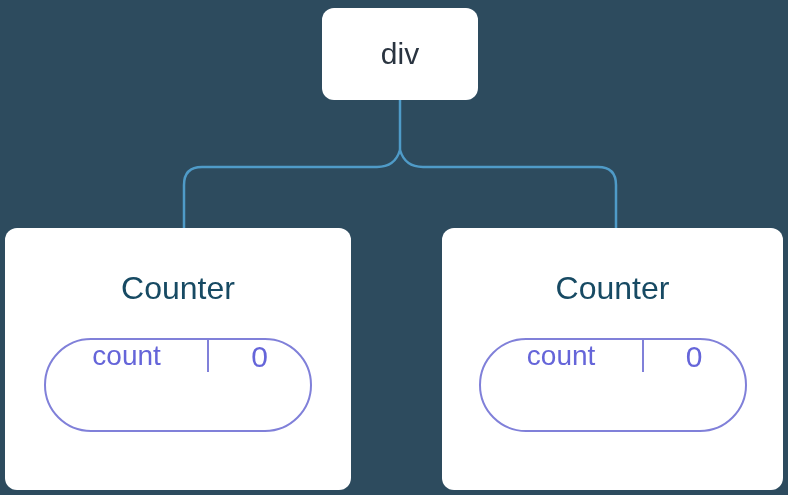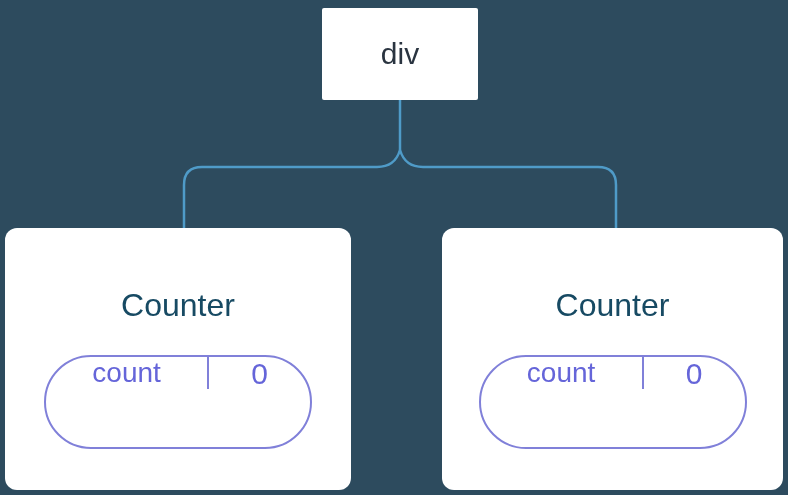--- a/index.html
+++ b/index.html
@@ -30,38 +30,38 @@
     stroke: var(--connector, #4f9bc8);
     stroke-width: 2.5;
   }
   .root-node {
     position: absolute;
     left: 322px;
     top: 8px;
     width: 156px;
     height: 92px;
     background: var(--card-bg, #ffffff);
-    border-radius: 2px;
+    border-radius: 12px;
     display: flex;
     align-items: center;
     justify-content: center;
     font-size: 30px;
     color: var(--root-text, #2a3440);
   }
   .card {
     position: absolute;
     top: 228px;
     width: 346px;
     height: 262px;
     background: var(--card-bg, #ffffff);
     border-radius: 12px;
     display: flex;
     flex-direction: column;
     align-items: center;
-    padding-top: 57px;
+    padding-top: 40px;
     box-sizing: border-box;
   }
   .card-left { left: 5px; }
   .card-right { left: 442px; width: 341px; }
   .card-title {
     font-size: 32px;
     font-weight: 500;
     color: var(--counter-text, #174a63);
     line-height: 40px;
   }

